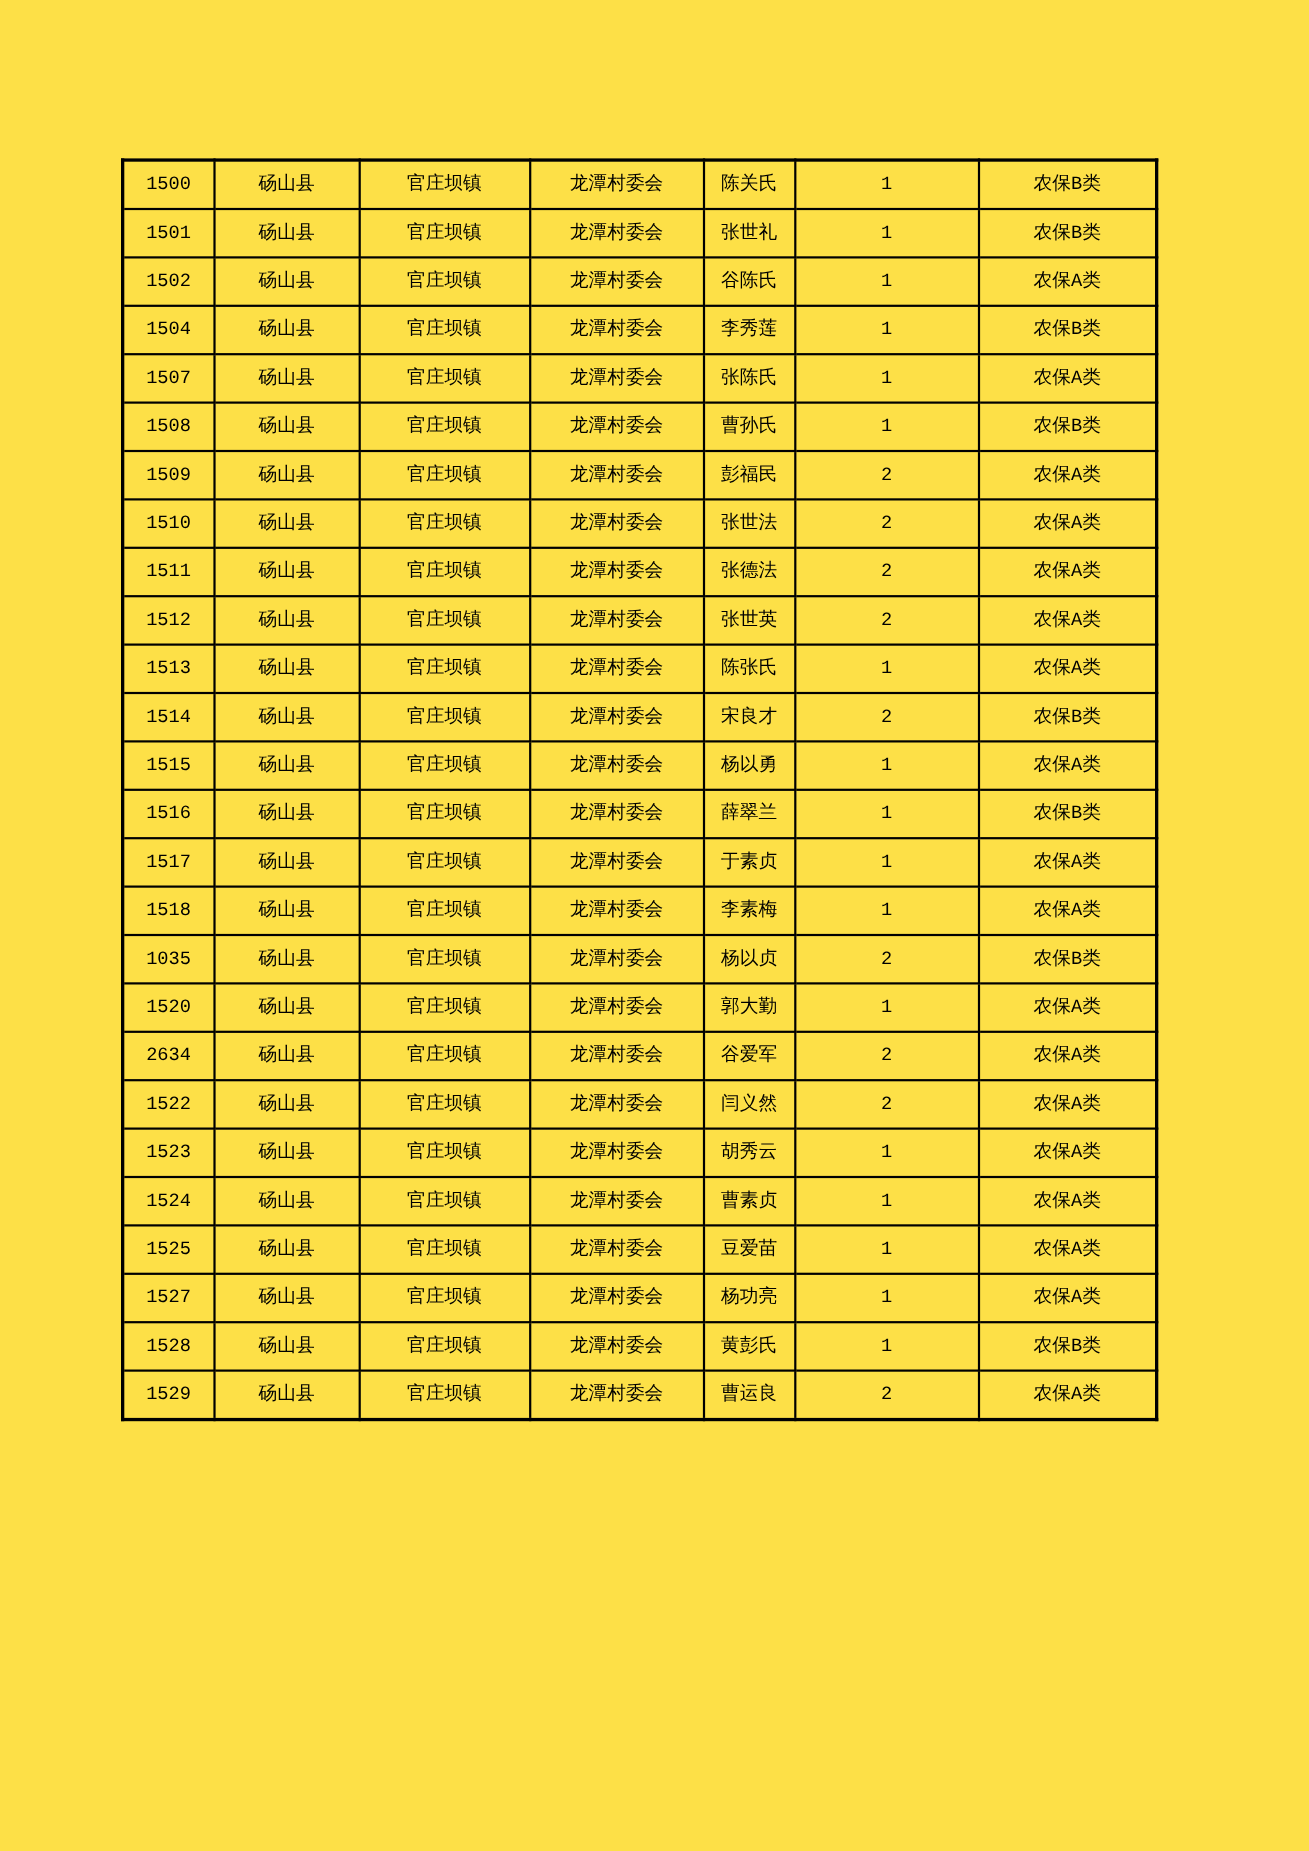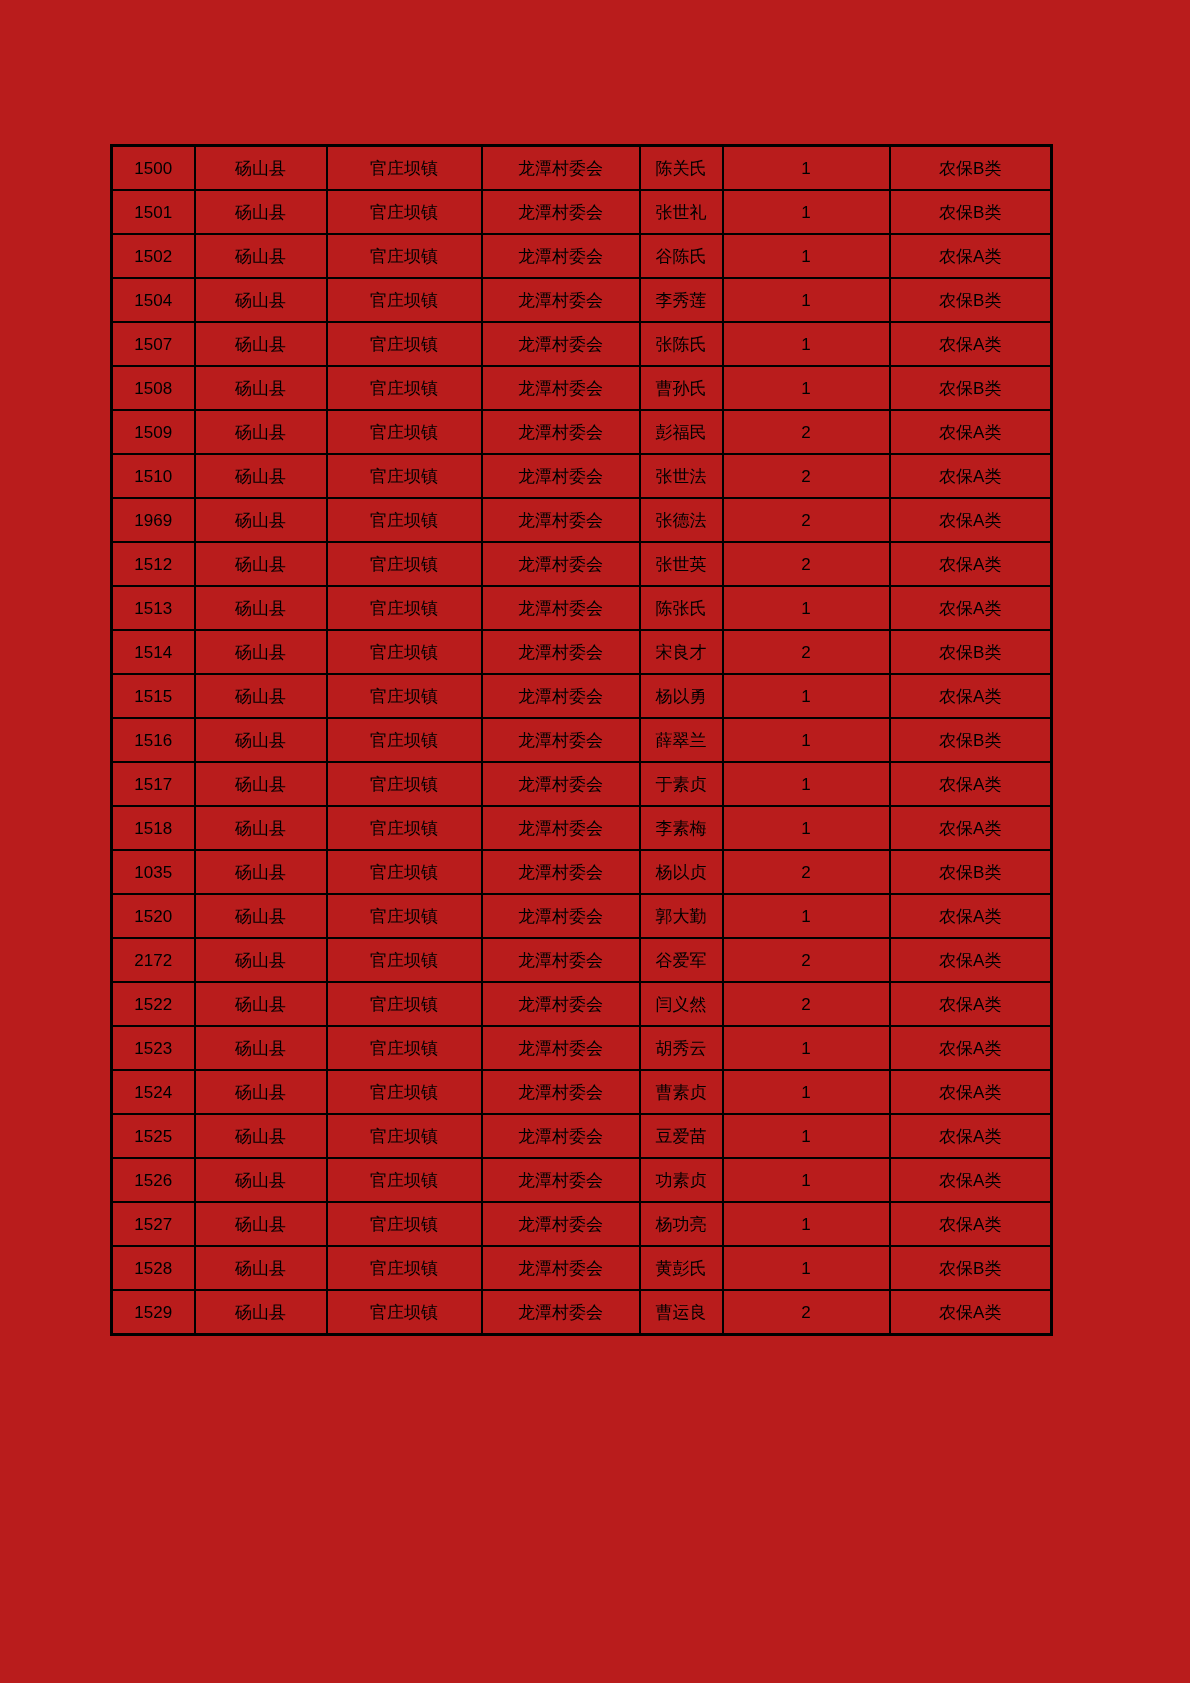--- a/index.html
+++ b/index.html
@@ -4,22 +4,22 @@
 <style>
   html, body {
     margin: 0;
     padding: 0;
     background: #ffffff;
   }
   .page {
     position: relative;
     width: 1190px;
     height: 1683px;
-    background: #b91c1c;
-    font-family: Liberation Sans, sans-serif;
+    background: #fde047;
+    font-family: Liberation Mono, monospace;
     color: #000000;
     overflow: hidden;
   }
   table.roster {
     position: absolute;
     left: 110px;
     top: 144px;
     width: 940px;
     border-collapse: collapse;
     table-layout: fixed;
@@ -118,21 +118,21 @@
         <tr>
           <td>1510</td>
           <td>砀山县</td>
           <td>官庄坝镇</td>
           <td>龙潭村委会</td>
           <td>张世法</td>
           <td>2</td>
           <td>农保A类</td>
         </tr>
         <tr>
-          <td>1969</td>
+          <td>1511</td>
           <td>砀山县</td>
           <td>官庄坝镇</td>
           <td>龙潭村委会</td>
           <td>张德法</td>
           <td>2</td>
           <td>农保A类</td>
         </tr>
         <tr>
           <td>1512</td>
           <td>砀山县</td>
@@ -208,21 +208,21 @@
         <tr>
           <td>1520</td>
           <td>砀山县</td>
           <td>官庄坝镇</td>
           <td>龙潭村委会</td>
           <td>郭大勤</td>
           <td>1</td>
           <td>农保A类</td>
         </tr>
         <tr>
-          <td>2172</td>
+          <td>2634</td>
           <td>砀山县</td>
           <td>官庄坝镇</td>
           <td>龙潭村委会</td>
           <td>谷爱军</td>
           <td>2</td>
           <td>农保A类</td>
         </tr>
         <tr>
           <td>1522</td>
           <td>砀山县</td>
@@ -249,29 +249,20 @@
           <td>曹素贞</td>
           <td>1</td>
           <td>农保A类</td>
         </tr>
         <tr>
           <td>1525</td>
           <td>砀山县</td>
           <td>官庄坝镇</td>
           <td>龙潭村委会</td>
           <td>豆爱苗</td>
-          <td>1</td>
-          <td>农保A类</td>
-        </tr>
-        <tr>
-          <td>1526</td>
-          <td>砀山县</td>
-          <td>官庄坝镇</td>
-          <td>龙潭村委会</td>
-          <td>功素贞</td>
           <td>1</td>
           <td>农保A类</td>
         </tr>
         <tr>
           <td>1527</td>
           <td>砀山县</td>
           <td>官庄坝镇</td>
           <td>龙潭村委会</td>
           <td>杨功亮</td>
           <td>1</td>

